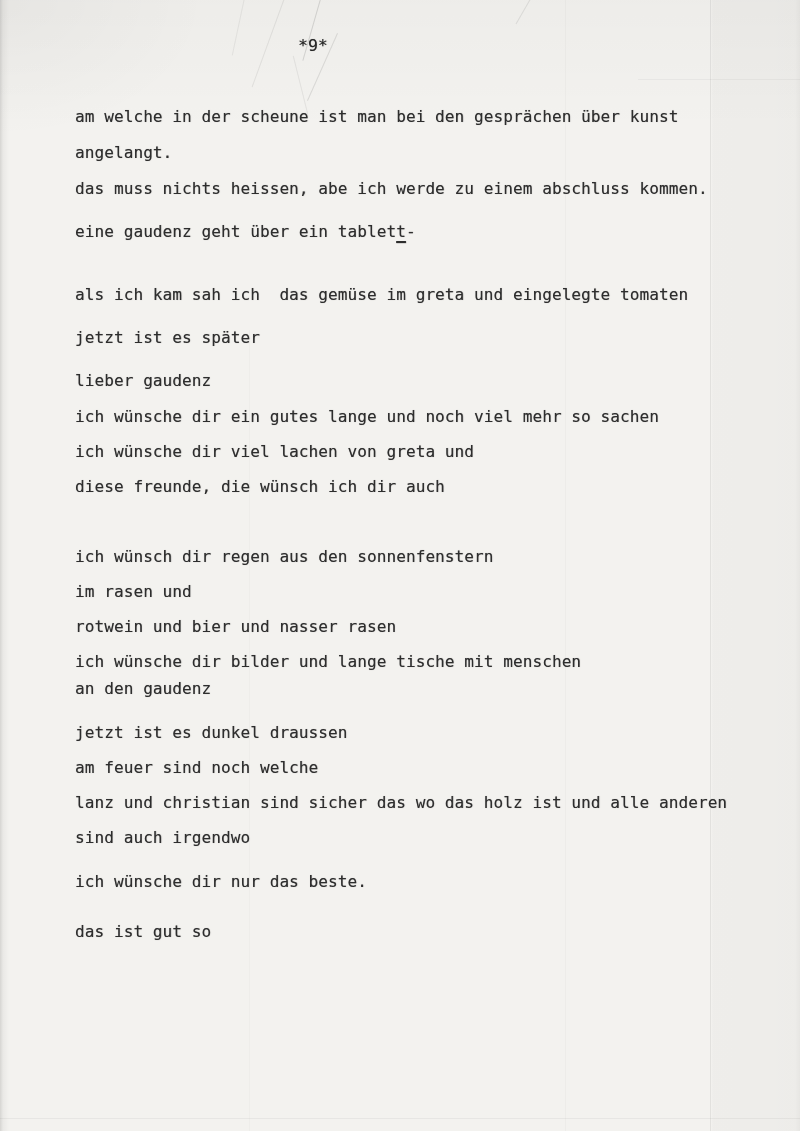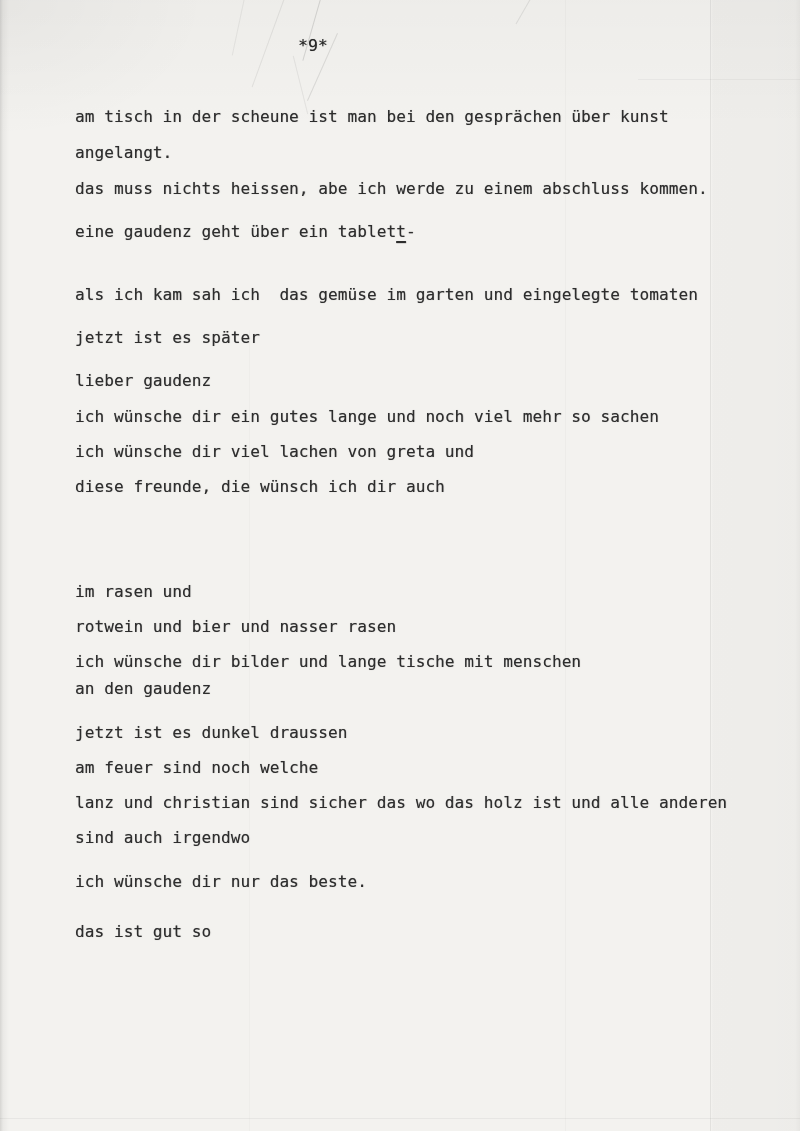--- a/index.html
+++ b/index.html
@@ -70,30 +70,31 @@
   <div class="crease h-bottom"></div>
   <div class="scratch s1"></div>
   <div class="scratch s2"></div>
   <div class="scratch s3"></div>
   <div class="scratch s4"></div>
   <div class="scratch s5"></div>
   <div class="scratch s6"></div>
 
   <div class="page-number">*9*</div>
 
-  <div class="line" style="top:107px">am tisch in der scheune ist man bei den gesprächen über kunst</div>
+  <div class="line" style="top:107px">am welche in der scheune ist man bei den gesprächen über kunst</div>
   <div class="line" style="top:143px">angelangt.</div>
   <div class="line" style="top:179px">das muss nichts heissen, abe ich werde zu einem abschluss kommen.</div>
   <div class="line" style="top:222px"><span>eine gaudenz geht über ein tablet</span><span class="u-seg">t</span><span>-</span></div>
-  <div class="line" style="top:285px">als ich kam sah ich  das gemüse im garten und eingelegte tomaten</div>
+  <div class="line" style="top:285px">als ich kam sah ich  das gemüse im greta und eingelegte tomaten</div>
   <div class="line" style="top:328px">jetzt ist es später</div>
   <div class="line" style="top:371px">lieber gaudenz</div>
   <div class="line" style="top:407px">ich wünsche dir ein gutes lange und noch viel mehr so sachen</div>
   <div class="line" style="top:442px">ich wünsche dir viel lachen von greta und</div>
   <div class="line" style="top:477px">diese freunde, die wünsch ich dir auch</div>
+  <div class="line" style="top:547px">ich wünsch dir regen aus den sonnenfenstern</div>
   <div class="line" style="top:582px">im rasen und</div>
   <div class="line" style="top:617px">rotwein und bier und nasser rasen</div>
   <div class="line" style="top:652px">ich wünsche dir bilder und lange tische mit menschen</div>
   <div class="line" style="top:679px">an den gaudenz</div>
   <div class="line" style="top:723px">jetzt ist es dunkel draussen</div>
   <div class="line" style="top:758px">am feuer sind noch welche</div>
   <div class="line" style="top:793px">lanz und christian sind sicher das wo das holz ist und alle anderen</div>
   <div class="line" style="top:828px">sind auch irgendwo</div>
   <div class="line" style="top:872px">ich wünsche dir nur das beste.</div>
   <div class="line" style="top:922px">das ist gut so</div>

